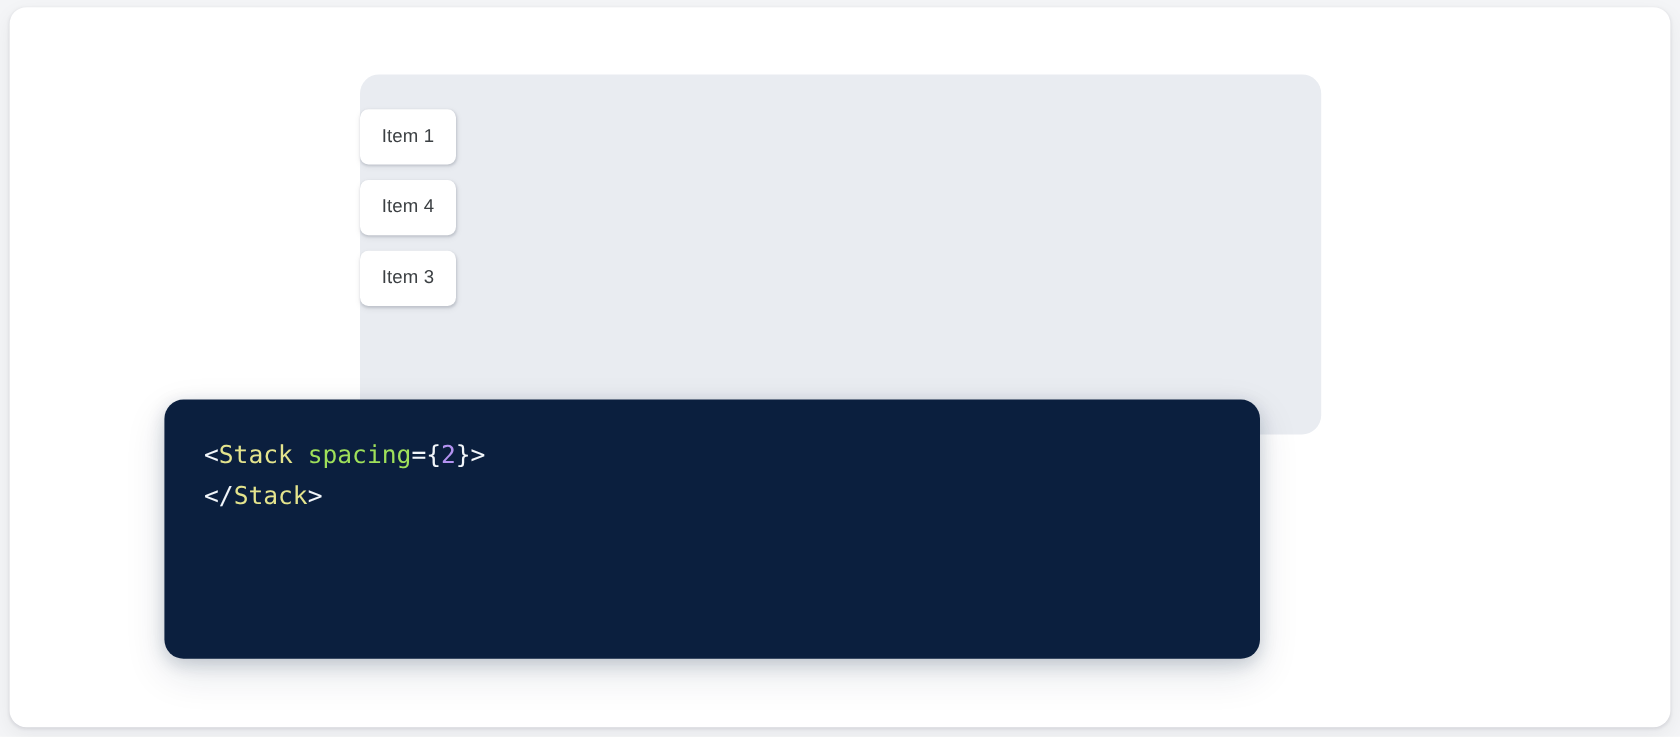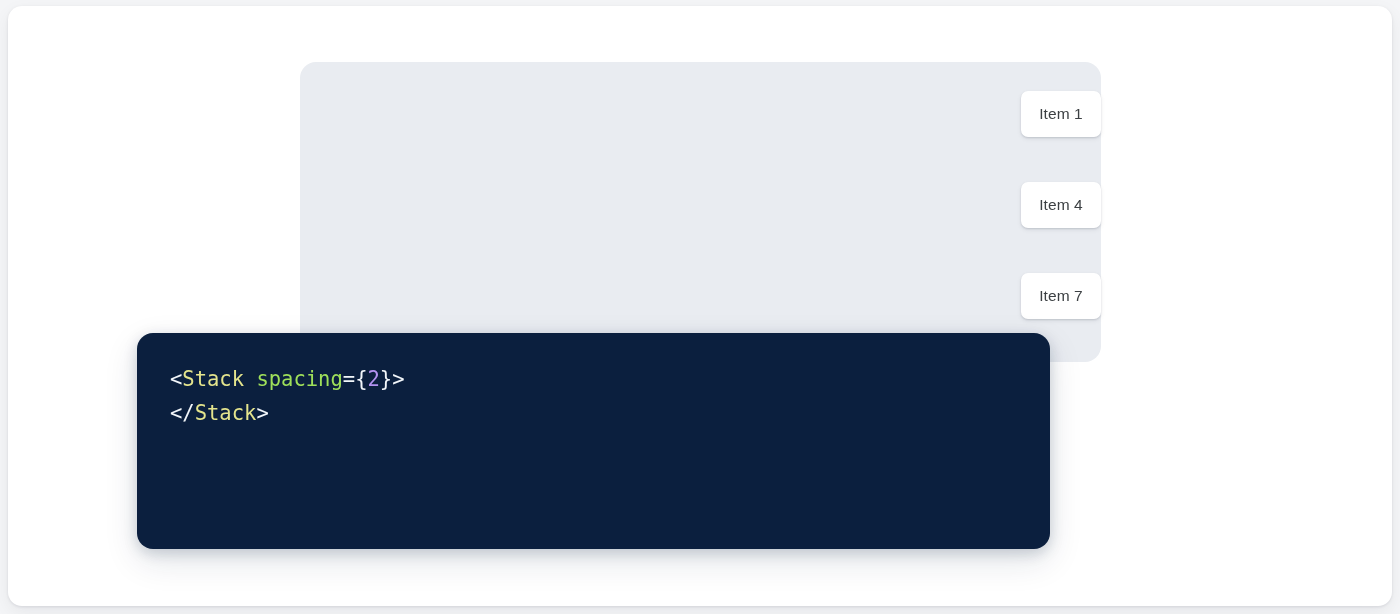--- a/index.html
+++ b/index.html
@@ -40,22 +40,22 @@
     border-radius: 16px;
   }
 
   #stack-container {
     position: absolute;
     left: 0;
     top: 29px;
     width: 100%;
     display: flex;
     flex-direction: column;
-    align-items: flex-end;
-    gap: 45px;
+    align-items: flex-start;
+    gap: 13px;
   }
 
   .stack-item {
     width: 80px;
     height: 46px;
     background: #ffffff;
     border-radius: 7px;
     display: flex;
     align-items: center;
     justify-content: center;
@@ -105,21 +105,21 @@
 
   <div id="preview-panel">
     <div id="stack-container">
         <div class="stack-item">
           <span>Item 1</span>
         </div>
         <div class="stack-item">
           <span>Item 4</span>
         </div>
         <div class="stack-item">
-          <span>Item 7</span>
+          <span>Item 3</span>
         </div>
       </div>
   </div>
 
   <div id="code-panel">
     <pre id="code-block"><span class="code-line"><span class="tok-punct">&lt;</span><span class="tok-tag">Stack</span><span class="tok-text"> </span><span class="tok-attr">spacing</span><span class="tok-punct">={</span><span class="tok-num">2</span><span class="tok-punct">}&gt;</span>
 </span><span class="code-line"><span class="tok-punct">&lt;/</span><span class="tok-tag">Stack</span><span class="tok-punct">&gt;</span></span></pre>
   </div>
 
 </div>

